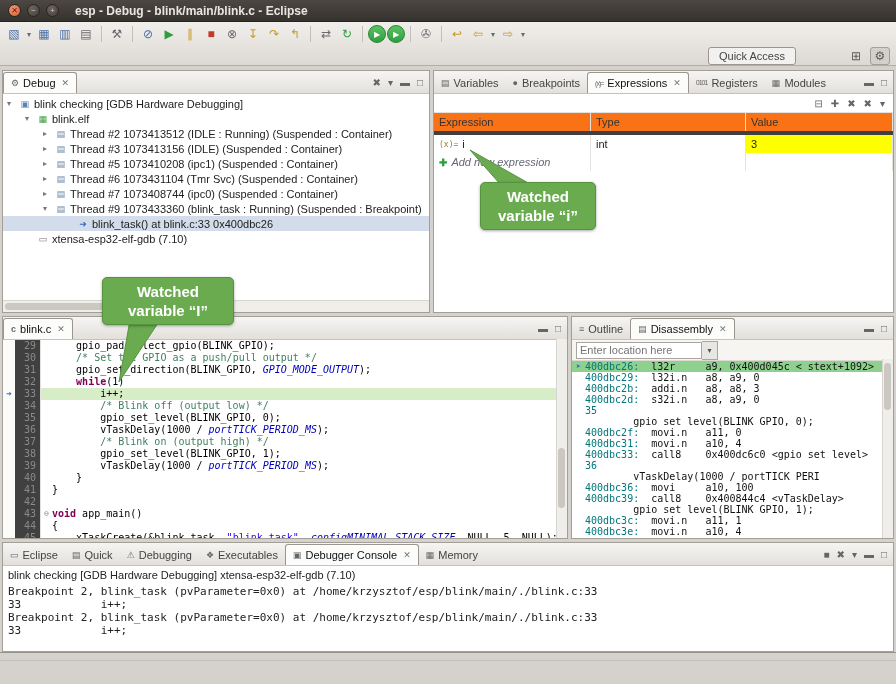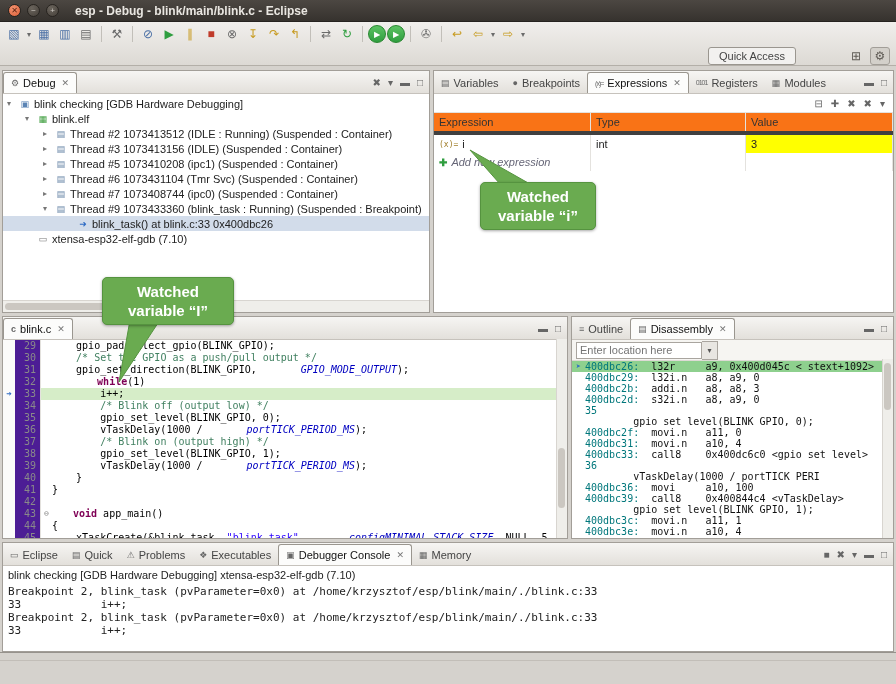--- a/index.html
+++ b/index.html
@@ -68,27 +68,27 @@
   .xcell{padding:0 5px;border-right:1px solid #e4e2de;overflow:hidden;white-space:nowrap;height:100%;
     display:flex;align-items:center;gap:4px;box-sizing:border-box;}
   .vchanged{background:#ffff00;}
   .wicon{font-size:8px;color:#a07d28;font-family:"DejaVu Sans Mono",monospace;}
   .plus{color:#2f9e3f;font-size:10px;font-weight:bold;}
   .addtxt{font-style:italic;color:#667;}
   
   .ed{font-family:"DejaVu Sans Mono",monospace;font-size:10px;line-height:12px;}
   .cline{display:flex;height:12px;}
   .gm{width:12px;flex:none;background:#fbfbfa;color:#2e6bc4;font-size:9px;text-align:center;line-height:12px;}
-  .gn{width:26px;flex:none;background:#4c1d95;color:#8a8a8a;text-align:right;padding-right:4px;
+  .gn{width:26px;flex:none;background:#404040;color:#8a8a8a;text-align:right;padding-right:4px;
     border-right:1px solid #e3e1dd;box-sizing:border-box;}
   .gf{width:11px;flex:none;color:#888;font-size:8px;text-align:center;line-height:12px;}
   .ctext{flex:1;white-space:pre;overflow:hidden;}
   .cline.cur .ctext,.cline.cur .gf{background:#d6edc8;}
-  .pl{color:#000;} .kw{color:#7f0055;font-weight:bold;margin-left:21px;} .cm{color:#3f7f5f;}
-  .mc{color:#0000c0;font-style:italic;margin-left:38px;} .str{color:#2a00ff;}
+  .pl{color:#000;} .kw{color:#7f0055;font-weight:bold;} .cm{color:#3f7f5f;}
+  .mc{color:#0000c0;font-style:italic;} .str{color:#2a00ff;}
   
   .combo-row{display:flex;align-items:center;height:20px;background:#f6f5f2;
     border-bottom:1px solid #dddad5;padding:0 4px;gap:0;}
   .loc{width:118px;height:15px;border:1px solid #a9a59f;font-size:11px;padding:0 3px;
     font-family:"Liberation Sans",sans-serif;background:#fff;}
   .locdd{width:15px;height:17px;border:1px solid #a9a59f;border-left:none;background:#e8e6e2;
     display:flex;align-items:center;justify-content:center;font-size:8px;color:#555;}
   .dis{font-family:"DejaVu Sans Mono",monospace;font-size:10px;line-height:11px;}
   .drow{display:flex;height:11px;white-space:pre;overflow:hidden;}
   .dgut{width:13px;flex:none;color:#2e6bc4;font-size:8px;text-align:center;line-height:11px;}
@@ -559,21 +559,21 @@
           <span>Eclipse</span>
 
         </div>
           <div class="tab">
           <span class="tabic g-blue">▤</span>
           <span>Quick</span>
 
         </div>
           <div class="tab">
           <span class="tabic g-yellow">⚠</span>
-          <span>Problems</span>
+          <span>Debugging</span>
 
         </div>
           <div class="tab">
           <span class="tabic g-purple">❖</span>
           <span>Executables</span>
 
         </div>
           <div class="tab active">
           <span class="tabic g-blue">▣</span>
           <span>Debugger Console</span>

